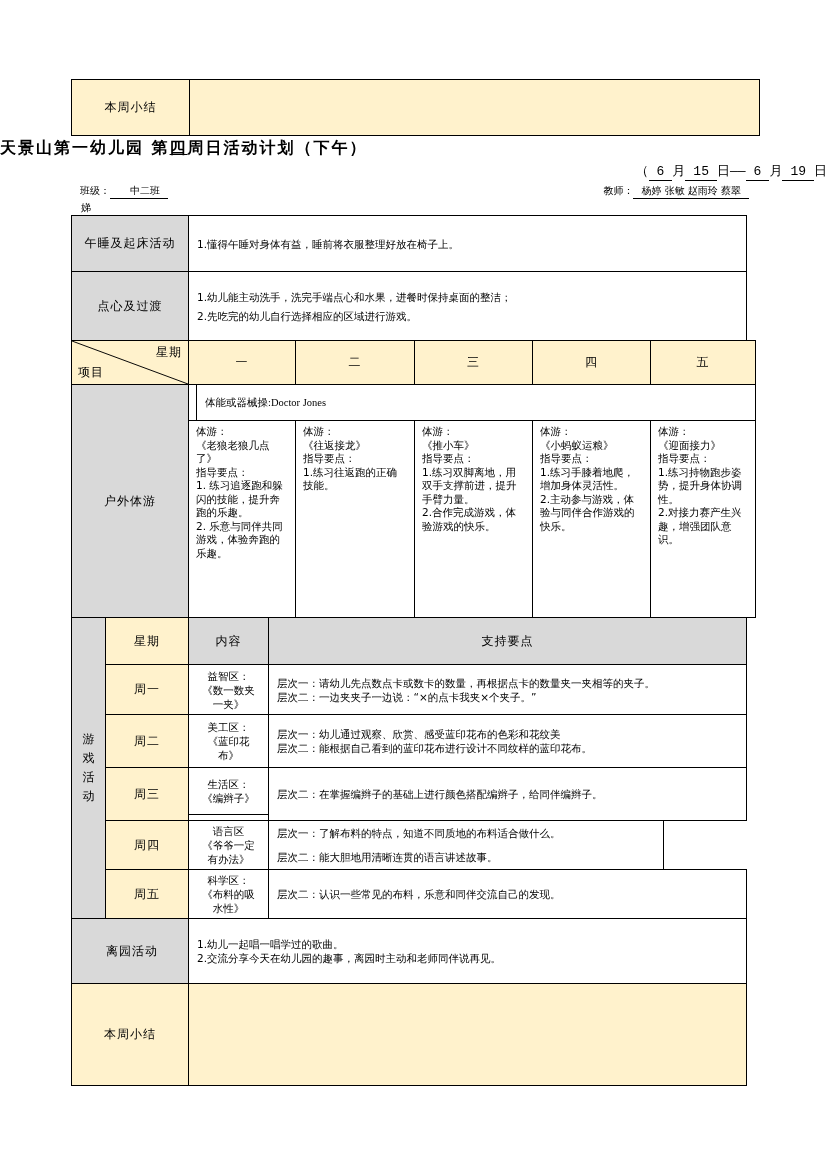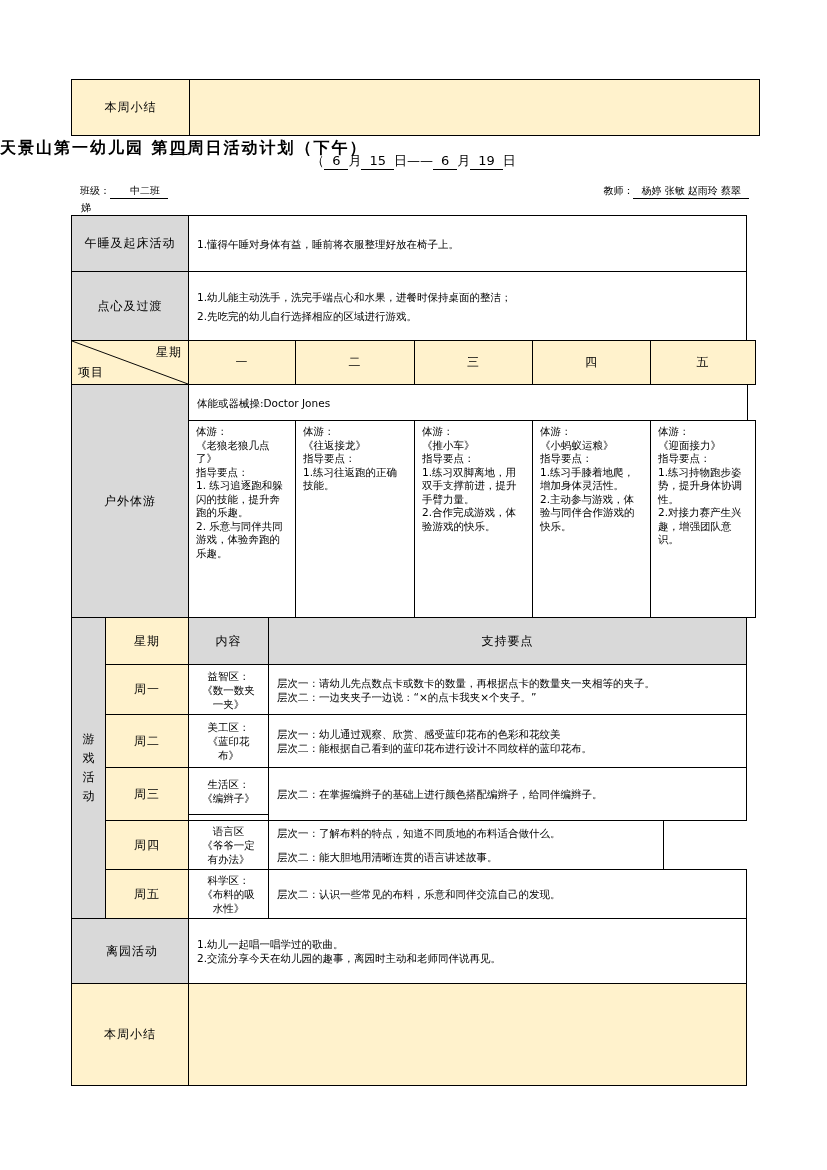--- a/index.html
+++ b/index.html
@@ -18,21 +18,21 @@
   .center { display: flex; align-items: center; justify-content: center; text-align: center; }
   .vcenter { display: flex; flex-direction: column; justify-content: center; }
   .label { font-size: 12px; letter-spacing: 1px; }
   .lines div { white-space: nowrap; }
   .pad { padding: 0 8px; }
   .title {
     left: 0; width: 827px; top: 138px; text-align: left;
     font-size: 16px; font-weight: bold; letter-spacing: 2px;
   }
   .title u { text-decoration: underline; }
-  .dateline { left: 0; width: 827px; top: 152px; text-align: center; font-size: 13px; }
+  .dateline { left: 0; width: 827px; top: 162px; text-align: right; font-size: 13px; font-family: Liberation Mono, monospace; }
   .dateline .u { display: inline-block; border-bottom: 1px solid #000; padding: 0 8px; line-height: 16px; }
   .meta { font-size: 10px; top: 184px; }
   .meta .u { border-bottom: 1px solid #000; display: inline-block; padding: 0 8px; }
   .game-text { padding: 4px 7px; font-size: 10.5px; line-height: 13.5px; }
   .game-text div { white-space: normal; }
   .diag { position: absolute; left: 0; top: 0; width: 100%; height: 100%; }
   .vert { writing-mode: vertical-rl; letter-spacing: 4px; font-size: 12px; }
   .small { font-size: 10.5px; line-height: 14px; }
 </style>
 </head>
@@ -95,21 +95,21 @@
 <div class="cell cream center label" style="left:532px;top:340px;width:119px;height:45px;">
     <span>四</span>
   </div>
 <div class="cell cream center label" style="left:650px;top:340px;width:106px;height:45px;">
     <span>五</span>
   </div>
 
 <div class="cell gray center label" style="left:71px;top:384px;width:118px;height:234px;">
   <span>户外体游</span>
 </div>
-<div class="cell white vcenter pad small" style="left:188px;top:384px;width:560px;height:37px;">
+<div class="cell white vcenter pad small" style="left:196px;top:384px;width:560px;height:37px;font-family:Liberation Serif, serif;">
   <span>体能或器械操:Doctor Jones</span>
 </div>
 <div class="cell white game-text" style="left:188px;top:420px;width:108px;height:198px;">
   <div>体游：</div>
   <div>《老狼老狼几点了》</div>
   <div>指导要点：</div>
   <div>1.  练习追逐跑和躲闪的技能，提升奔跑的乐趣。</div>
   <div>2.  乐意与同伴共同游戏，体验奔跑的乐趣。</div>
 </div>
 <div class="cell white game-text" style="left:295px;top:420px;width:120px;height:198px;">

